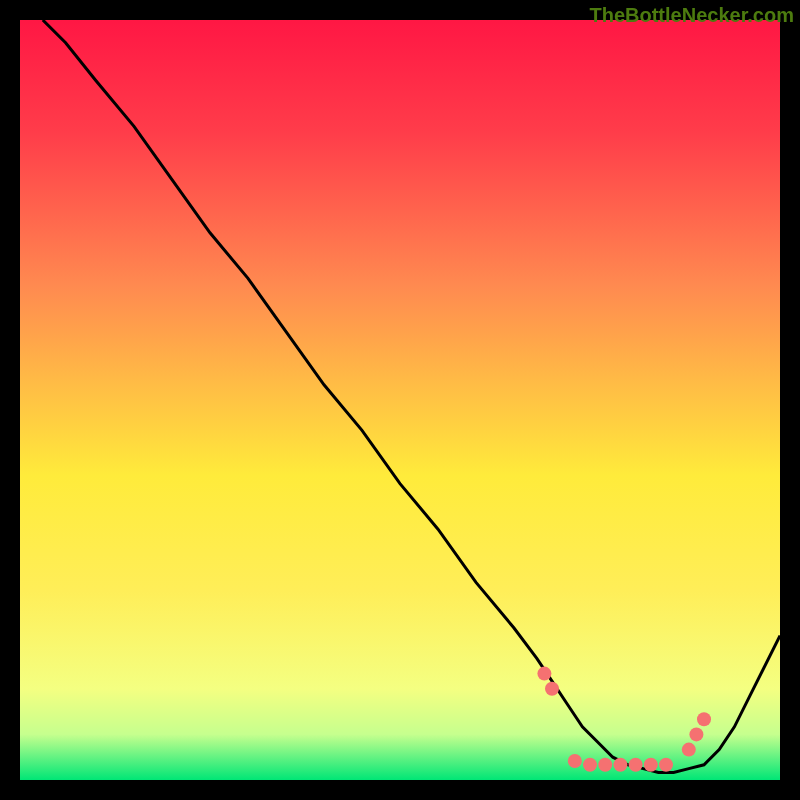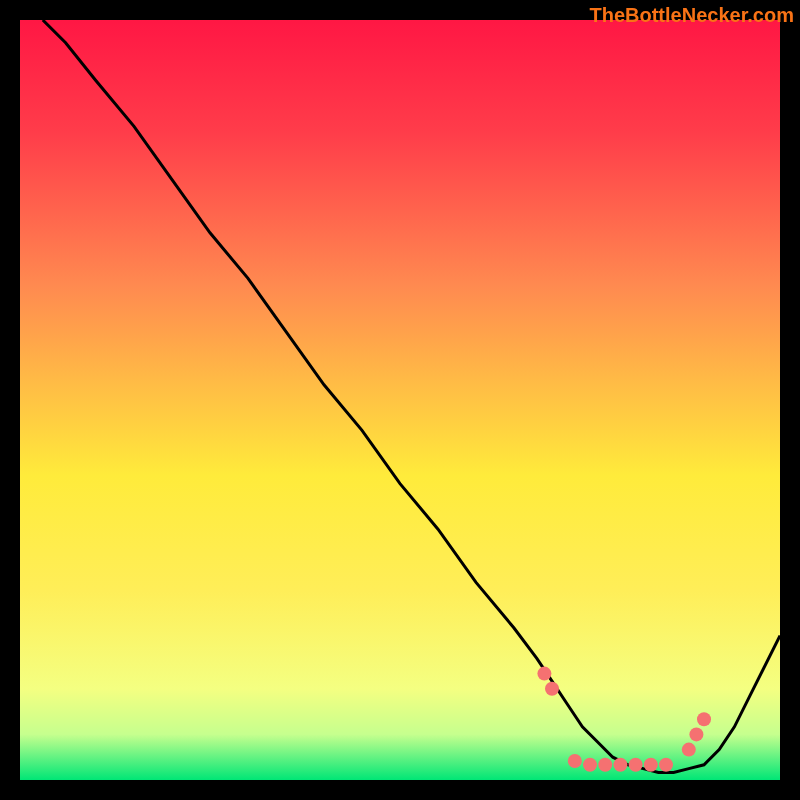--- a/index.html
+++ b/index.html
@@ -23,21 +23,21 @@
     position: absolute;
     top: 0;
     left: 0;
     width: 760px;
     height: 760px;
   }
   .watermark {
     position: absolute;
     top: 4px;
     right: 6px;
-    color: #f97316;
+    color: #4d7c0f;
     font-size: 20px;
     font-weight: bold;
     z-index: 10;
   }
 </style>
 </head>
 <body>
 
 <div class="watermark">TheBottleNecker.com</div>
 

